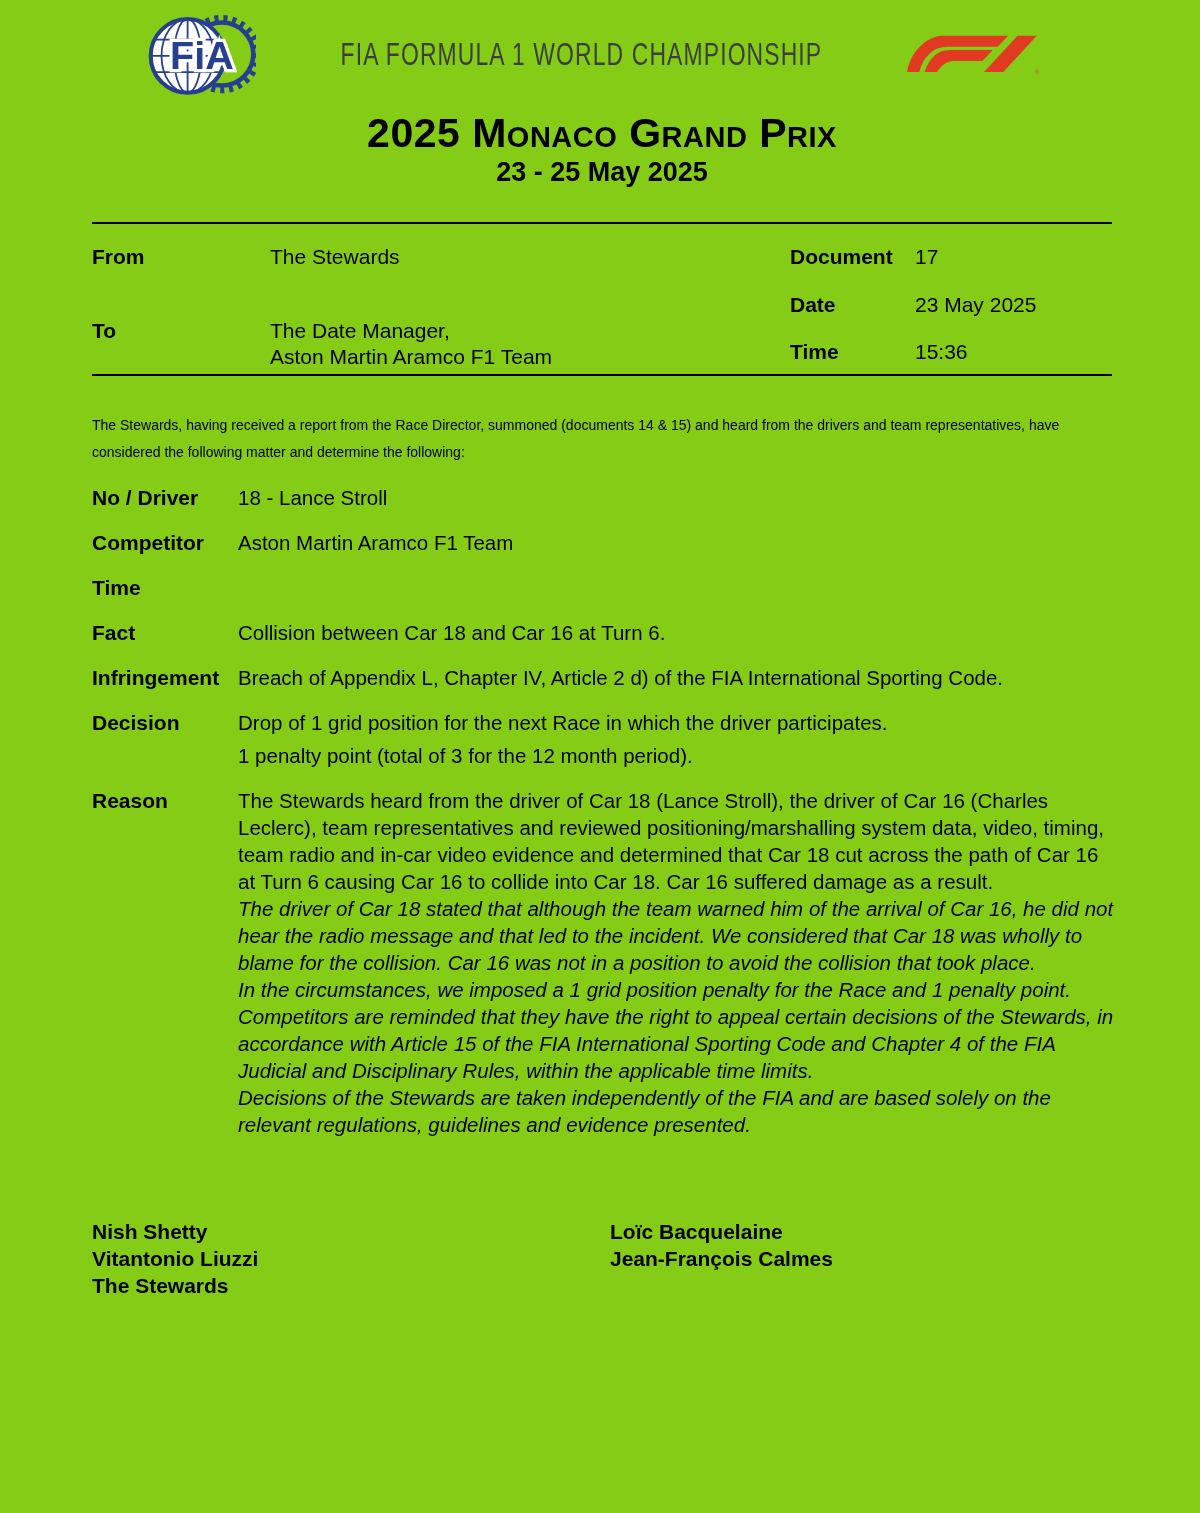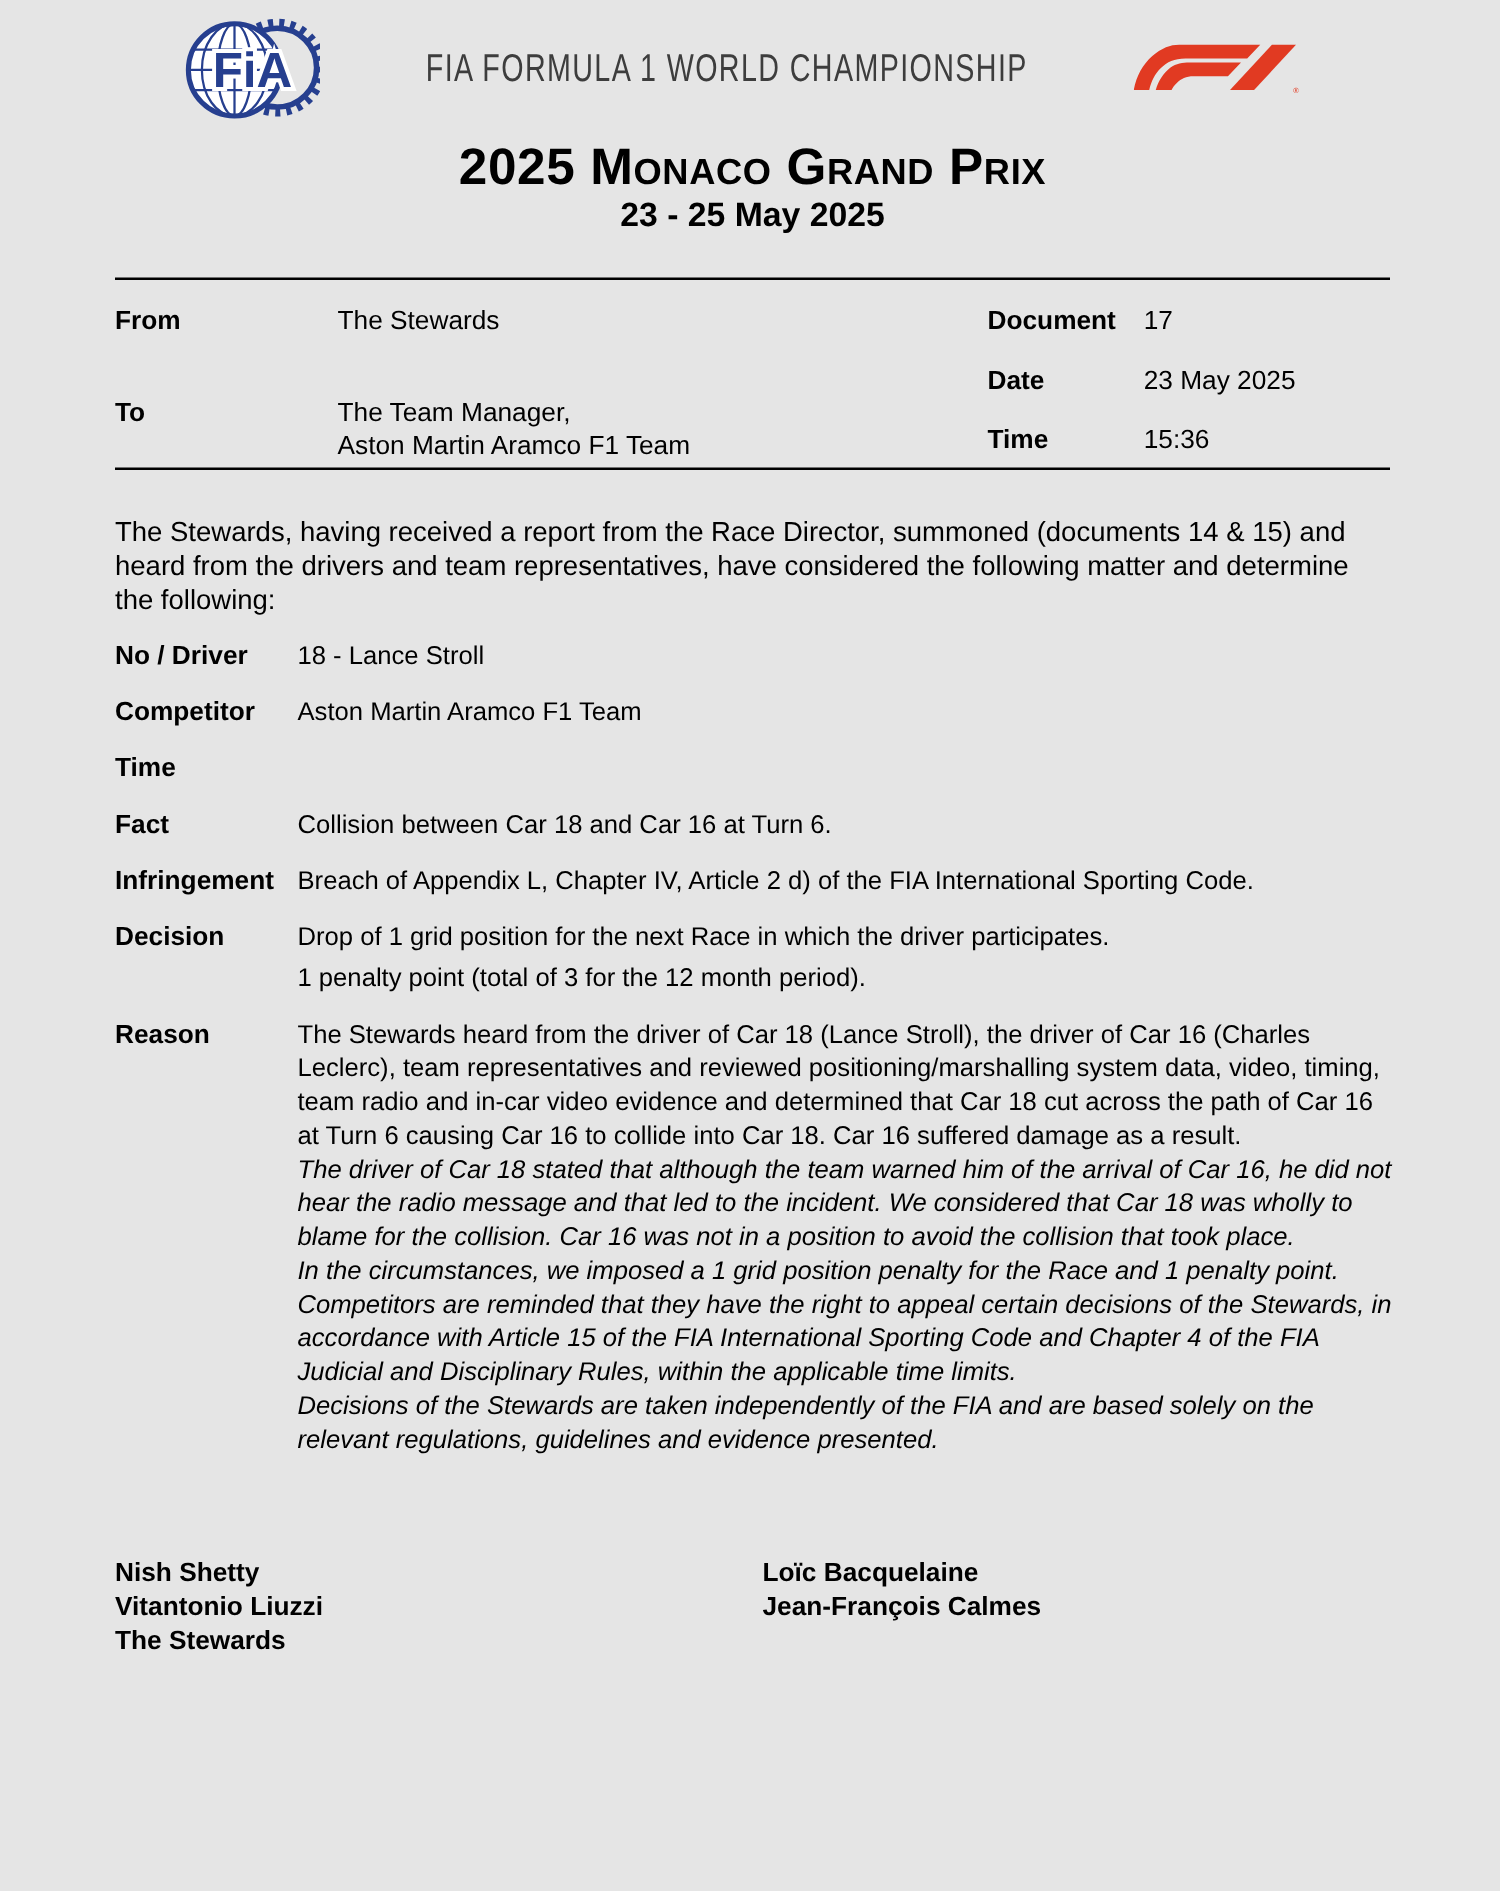--- a/index.html
+++ b/index.html
@@ -5,21 +5,21 @@
   * { margin:0; padding:0; box-sizing:border-box; }
   html,body { background:#ffffff; }
   body {
     width:1200px; height:1513px;
     font-family:"Liberation Sans", sans-serif;
     color:#000;
   }
   .page {
     width:1200px; height:1513px;
     padding:10px 88px 0 92px;
-    background:#e5e5e5;
+    background:#84cc16;
     overflow:hidden;
     position:relative;
   }
 
   
   .brand-row {
     display:flex; align-items:center;
     margin:0 78px 0 56px;
     height:90px;
   }
@@ -74,21 +74,21 @@
     grid-template-columns:125px 197px;
     row-gap:17px;
     align-items:start;
     width:322px;
   }
   .meta-label { font-weight:bold; }
 
   
   .intro {
     margin-top:36px;
-    font-size:22px;
+    font-size:14px;
     line-height:27px;
     max-width:1010px;
   }
   .field-row {
     display:grid;
     grid-template-columns:146px 876px;
     margin-top:18px;
     font-size:20.5px;
     line-height:27px;
   }
@@ -151,21 +151,21 @@
   </div>
 
   <hr class="rule rule-top">
 
   <section class="meta">
     <div class="meta-left">
       <div class="meta-label">From</div>
       <div>The Stewards</div>
       <div class="meta-label">To</div>
       <div>
-        <div>The Team Manager,</div>
+        <div>The Date Manager,</div>
         <div>Aston Martin Aramco F1 Team</div>
       </div>
     </div>
     <div class="meta-right">
       <div class="meta-label">Document</div>
       <div>17</div>
       <div class="meta-label">Date</div>
       <div>23 May 2025</div>
       <div class="meta-label">Time</div>
       <div>15:36</div>

